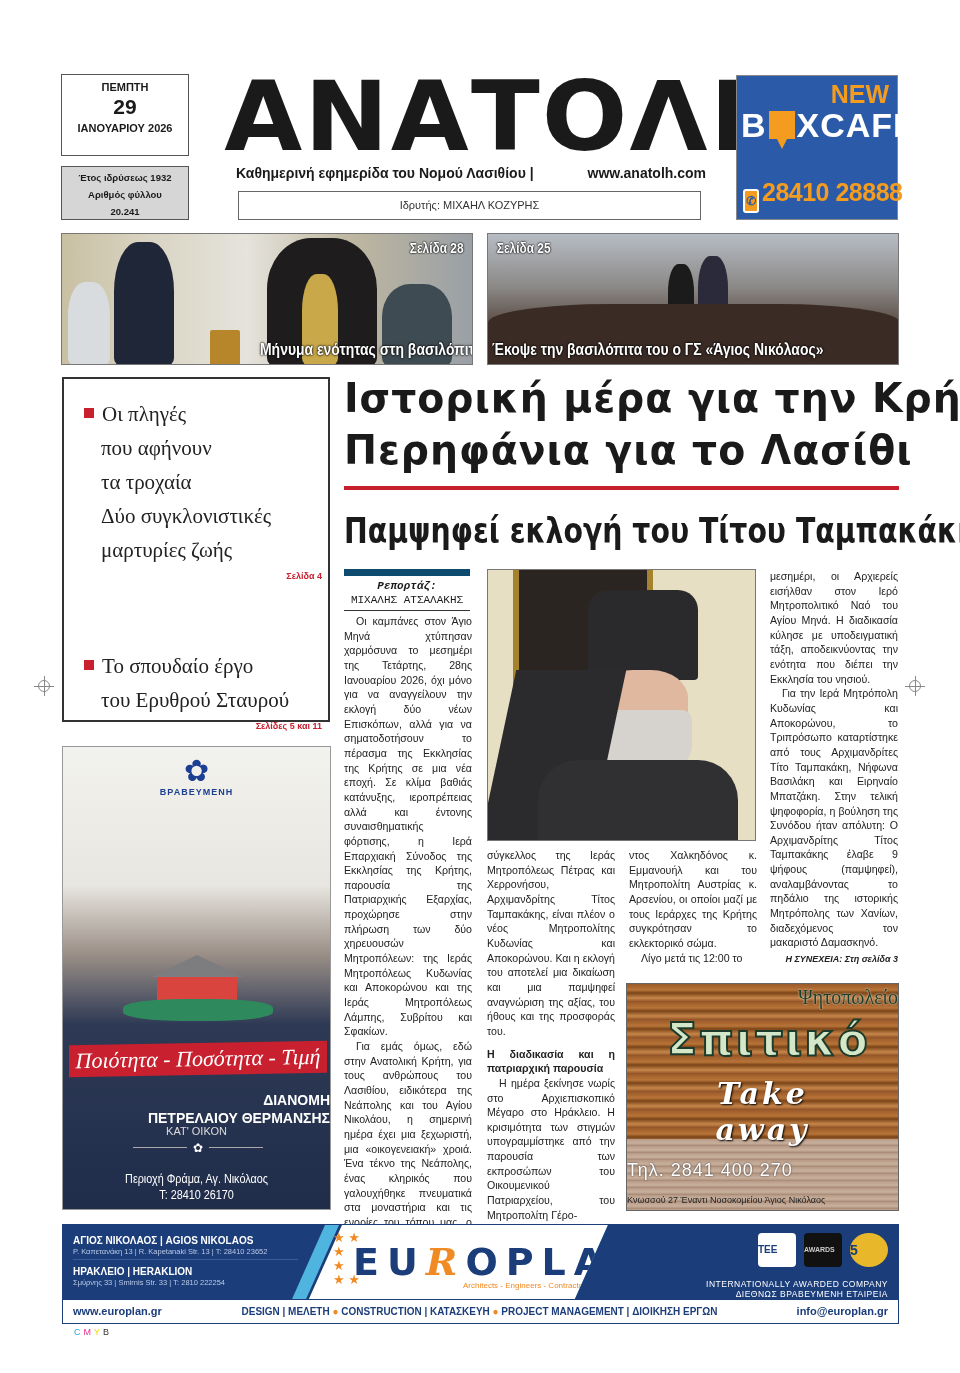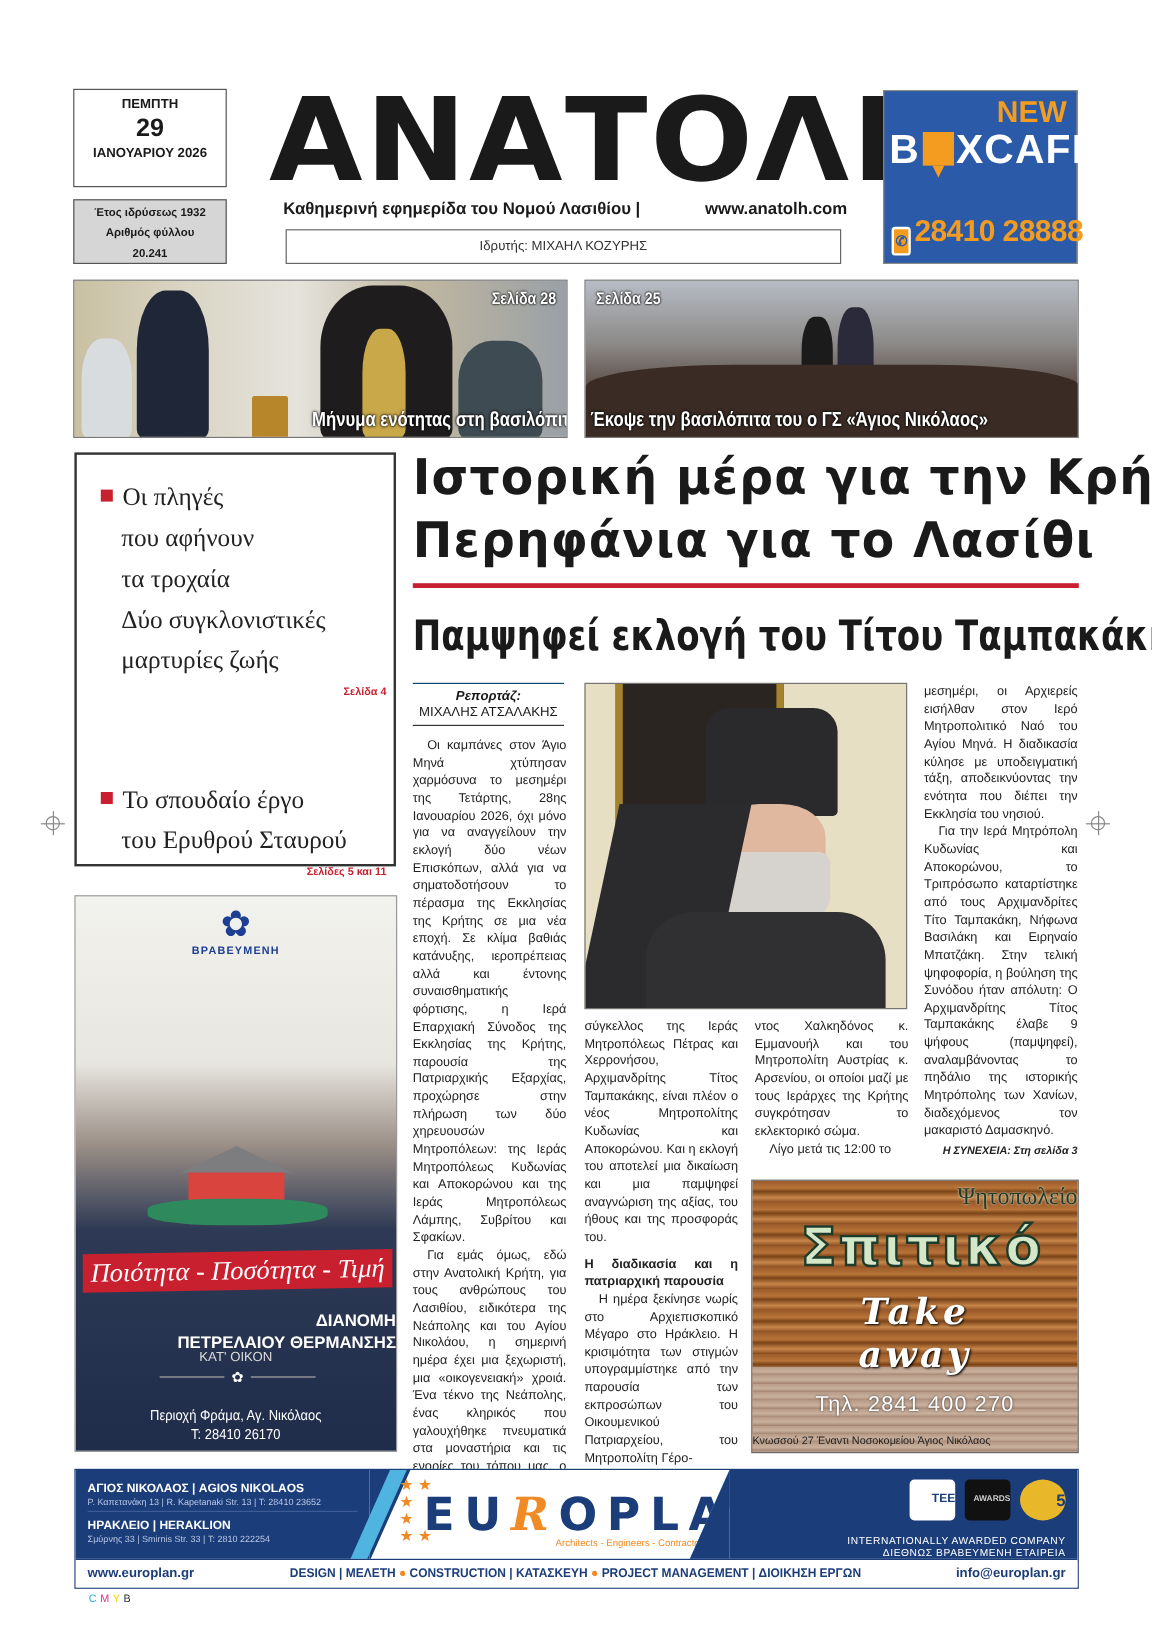--- a/index.html
+++ b/index.html
@@ -36,21 +36,21 @@
 .teaser{font-size:21px;line-height:34px;color:#222}
 .teaser .bul{display:inline-block;width:10px;height:10px;background:#c8202f;margin-right:8px;vertical-align:3px}
 .teaser .ln{padding-left:17px;display:block}
 .teaser .first{padding-left:0}
 .teaser .ref{display:block;text-align:right;color:#c8202f;font-family:"Liberation Sans",sans-serif;font-size:9px;font-weight:bold;line-height:14px;margin-top:2px}
 
 #h1{left:344px;top:372px;width:556px;font-family:"DejaVu Sans",sans-serif;font-weight:bold;font-size:41px;line-height:52px;white-space:nowrap;letter-spacing:1px;transform:scaleX(.96);transform-origin:left}
 #redrule{left:344px;top:486px;width:555px;height:4px;background:#c8202f}
 #h2{left:344px;top:508px;width:556px;font-family:"DejaVu Sans",sans-serif;font-weight:bold;font-size:35px;line-height:46px;white-space:nowrap;transform:scaleX(.81);transform-origin:left}
 
-#byline{left:344px;top:569px;width:126px;border-top:1px solid #0c4a6e;border-bottom:1px solid #333;text-align:center;font-family:Liberation Sans, sans-serif;font-size:11px;line-height:14px;padding:3px 0 3px}
+#byline{left:344px;top:569px;width:126px;border-top:7px solid #0c4a6e;border-bottom:1px solid #333;text-align:center;font-family:Liberation Mono, monospace;font-size:11px;line-height:14px;padding:3px 0 3px}
 #byline .l1{font-weight:bold;font-style:italic}
 
 .col{position:absolute;font-size:10.6px;line-height:14.65px;text-align:justify;color:#222;hyphens:none}
 .col p{text-indent:12px}
 .col p.noi{text-indent:0}
 .col h4{font-size:10.6px;font-weight:bold;line-height:14.65px;margin-top:8px;text-indent:0}
 #col1{left:344px;top:614px;width:128px}
 #col2{left:487px;top:848px;width:128px}
 #col3{left:629px;top:848px;width:128px}
 #col4{left:770px;top:569px;width:128px}
@@ -69,39 +69,39 @@
 #aegean .t2{position:absolute;top:378px;width:100%;text-align:center;color:#dcdcdc;font-size:11px}
 #aegean .div{position:absolute;top:400px;left:70px;width:130px;text-align:center;color:#fff;font-size:12px;border-top:1px solid #aaa;line-height:0;height:1px}
 #aegean .div span{background:#23304d;padding:0 6px;position:relative;top:0}
 #aegean .addr{position:absolute;top:424px;width:100%;text-align:center;color:#fff;font-size:12px;line-height:16px;transform:scaleX(.9)}
 
 #spitiko{left:626px;top:983px;width:273px;height:228px;border:1px solid #666;overflow:hidden;background:repeating-linear-gradient(180deg,#9a5a2a 0px,#b87438 6px,#7a4418 9px,#c8864a 14px,#8d5024 18px)}
 #spitiko .lower{position:absolute;left:0;top:155px;width:100%;height:73px;background:repeating-linear-gradient(180deg,#b79a86 0px,#c9b19e 4px,#a48672 7px)}
 #spitiko .kind{position:absolute;top:2px;width:100%;text-align:right;font-family:"Liberation Serif",serif;font-size:20px;color:#1d3b2a;text-shadow:0 0 2px #e8f0e0}
 #spitiko .name{position:absolute;top:30px;left:40px;font-family:"DejaVu Sans",sans-serif;font-size:44px;font-weight:bold;color:#d4e7c8;-webkit-text-stroke:2px #1d3b2a;letter-spacing:2px}
 #spitiko .take{position:absolute;top:92px;width:100%;text-align:center;color:#fff;font-family:"DejaVu Serif",serif;font-style:italic;font-weight:bold;font-size:30px;line-height:36px;text-shadow:1px 1px 2px #000;letter-spacing:3px}
-#spitiko .tel{position:absolute;top:176px;width:100%;text-align:center;color:#fff;font-size:18px;letter-spacing:1px;text-shadow:0 0 2px #333}
+#spitiko .tel{position:absolute;top:176px;width:100%;text-align:left;color:#fff;font-size:18px;letter-spacing:1px;text-shadow:0 0 2px #333}
 #spitiko .addr{position:absolute;top:211px;width:100%;color:#222;font-size:9px}
 
 #europlan{left:62px;top:1224px;width:837px;height:100px;border:1px solid #1b3d7a;background:#fff;overflow:hidden}
 #europlan .left{position:absolute;left:0;top:0;width:245px;height:76px;background:#1b3d7a;padding:10px 10px}
 #europlan .left:after{content:"";position:absolute;right:-34px;top:0;border-top:76px solid #1b3d7a;border-right:34px solid transparent}
 #europlan .stripe1{position:absolute;left:245px;top:0;width:14px;height:76px;background:#4fb5e0;transform:skewX(-24deg);transform-origin:top left;margin-left:17px}
 #europlan .city{color:#fff;font-weight:bold;font-size:10px;line-height:12px}
 #europlan .addr{color:#b9c8e6;font-size:7.5px;line-height:10px;margin-bottom:6px;border-bottom:1px solid #3d5c95;padding-bottom:2px}
 #europlan .center{position:absolute;left:270px;top:0;width:300px;height:76px}
 #europlan .stars{position:absolute;left:0;top:6px;color:#f08a24;font-size:13px;line-height:14px;width:40px}
 #europlan .brand{position:absolute;left:20px;top:14px;font-size:38px;font-weight:bold;color:#1b3d7a;letter-spacing:8px;font-family:"DejaVu Sans",sans-serif}
 #europlan .brand .r{color:#f08a24;font-style:italic;font-family:"DejaVu Serif",serif}
 #europlan .tag{position:absolute;left:130px;top:56px;font-size:8px;color:#f08a24}
 #europlan .right{position:absolute;right:0;top:0;width:290px;height:76px;background:#1b3d7a}
 #europlan .right:before{content:"";position:absolute;left:-34px;top:0;border-bottom:76px solid #1b3d7a;border-left:34px solid transparent}
 #europlan .stripe2{position:absolute;right:290px;top:0;width:14px;height:76px;background:#4fb5e0;transform:skewX(-24deg);transform-origin:bottom left;margin-right:20px}
 #europlan .badges{position:absolute;right:10px;top:8px;display:flex;gap:8px}
-#europlan .badge{width:38px;height:34px;border-radius:4px;font-size:10px;font-weight:bold;text-align:right;line-height:34px}
+#europlan .badge{width:38px;height:34px;border-radius:4px;font-size:10px;font-weight:bold;text-align:left;line-height:34px}
 #europlan .award{position:absolute;right:10px;top:54px;text-align:right;color:#fff;font-size:8.5px;line-height:10px;letter-spacing:.5px}
 #europlan .bottom{position:absolute;left:0;bottom:0;width:100%;height:24px;background:#fff;border-top:1px solid #1b3d7a;font-size:11px;font-weight:bold;color:#1b3d7a;line-height:22px;padding:0 10px;display:flex;justify-content:space-between;white-space:nowrap}
 #europlan .bottom .svc{font-size:10.5px;transform:scaleX(.95)}
 #europlan .dot{color:#f08a24}
 #cmyk{left:74px;top:1327px;font-size:9px;letter-spacing:3px}
 .reg{position:absolute;width:12px;height:12px;border:1px solid #888;border-radius:50%}
 .reg:before{content:"";position:absolute;left:5px;top:-5px;width:1px;height:20px;background:#888}
 .reg:after{content:"";position:absolute;top:5px;left:-5px;height:1px;width:20px;background:#888}
 </style>
 </head>

